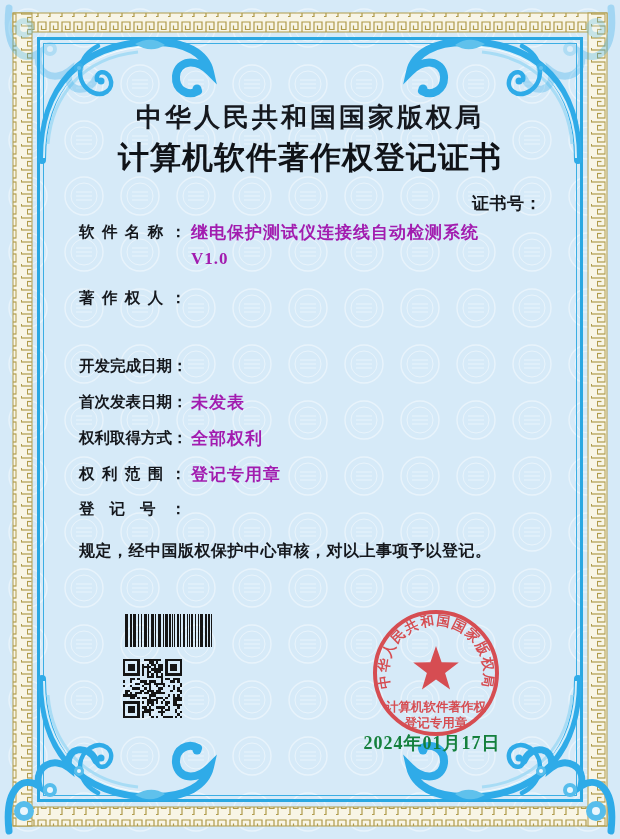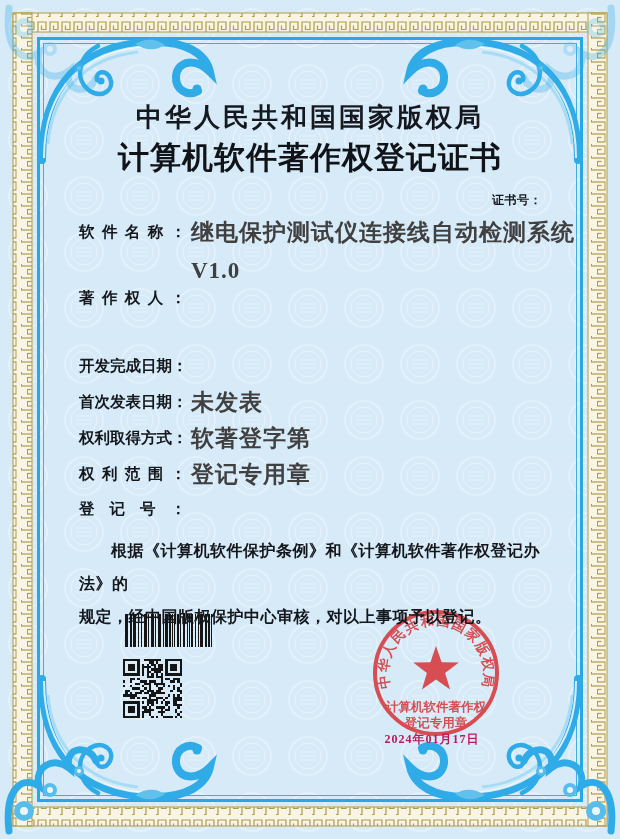--- a/index.html
+++ b/index.html
@@ -13,45 +13,45 @@
   .layer{position:absolute;z-index:2;}
   .title{
     left:0;top:100px;width:620px;text-align:center;
     font-size:26px;font-weight:700;letter-spacing:3px;color:#15181e;
   }
   .subtitle{
     left:0;top:137px;width:620px;text-align:center;
     font-size:31px;font-weight:700;letter-spacing:1px;color:#101318;
   }
   .certno{
-    top:192px;right:78px;font-size:12px;font-weight:700;
+    top:192px;right:78px;font-size:17px;font-weight:700;
     display:flex;gap:12px;letter-spacing:0.5px;
   }
   .field-row{position:absolute;left:79px;z-index:2;display:flex;align-items:flex-start;}
   .flabel{
     display:inline-flex;justify-content:space-between;
     width:107px;flex:0 0 107px;
     font-size:15.5px;font-weight:700;line-height:24px;color:#14171c;
   }
   .fvalue{
-    margin-left:5px;font-size:23px;font-weight:700;line-height:26px;
-    letter-spacing:1px;color:#404040;
-  }
-  .fvalue .second-line{display:block;margin-top:12px;}
+    margin-left:5px;font-size:17px;font-weight:700;line-height:26px;
+    letter-spacing:1px;color:#a21caf;
+  }
+  .fvalue .second-line{display:block;}
   .statement{
     left:79px;top:534px;width:478px;
     font-size:16px;font-weight:700;line-height:33px;letter-spacing:0.5px;
     color:#14171c;
   }
   .statement .ln1{text-indent:32px;}
   #barcode{position:absolute;left:125px;top:614px;z-index:2;}
   #qrcode{position:absolute;left:123px;top:659px;z-index:2;}
   .cert-date{
     left:352px;top:731px;width:160px;text-align:center;
-    font-size:12px;font-weight:700;letter-spacing:1px;color:#be185d;
+    font-size:18px;font-weight:700;letter-spacing:1px;color:#15803d;
   }
 </style>
 </head>
 <body>
 
 <svg id="bg-art" viewBox="0 0 620 839" xmlns="http://www.w3.org/2000/svg">
   <defs>
     <pattern id="pm" width="112" height="112" patternUnits="userSpaceOnUse">
       <g fill="none" stroke="rgba(255,255,255,0.55)">
         <g transform="translate(28,28)">
@@ -197,21 +197,21 @@
     <div class="field-row" style="top: 426px;">
       <span class="flabel">
         <span>权</span>
         <span>利</span>
         <span>取</span>
         <span>得</span>
         <span>方</span>
         <span>式</span>
         <span>：</span>
       </span>
-      <div class="fvalue"><span>软著登字第</span></div>
+      <div class="fvalue"><span>全部权利</span></div>
     </div>
     <div class="field-row" style="top: 462px;">
       <span class="flabel">
         <span>权</span>
         <span>利</span>
         <span>范</span>
         <span>围</span>
         <span>：</span>
       </span>
       <div class="fvalue"><span>登记专用章</span></div>
@@ -220,21 +220,20 @@
       <span class="flabel">
         <span>登</span>
         <span>记</span>
         <span>号</span>
         <span>：</span>
       </span>
     </div>
   </div>
 
 <div class="layer statement">
-  <div class="ln1">根据《计算机软件保护条例》和《计算机软件著作权登记办法》的</div>
   <div class="ln2">规定，经中国版权保护中心审核，对以上事项予以登记。</div>
 </div>
 
 <div id="barcode"><svg width="88" height="33" viewBox="0 0 88 33" shape-rendering="crispEdges">
       <rect x="0" y="0" width="3" height="33" fill="#151515"></rect>
       <rect x="5" y="0" width="2" height="33" fill="#151515"></rect>
       <rect x="8" y="0" width="3" height="33" fill="#151515"></rect>
       <rect x="13" y="0" width="1" height="33" fill="#151515"></rect>
       <rect x="16" y="0" width="1" height="33" fill="#151515"></rect>
       <rect x="19" y="0" width="3" height="33" fill="#151515"></rect>

